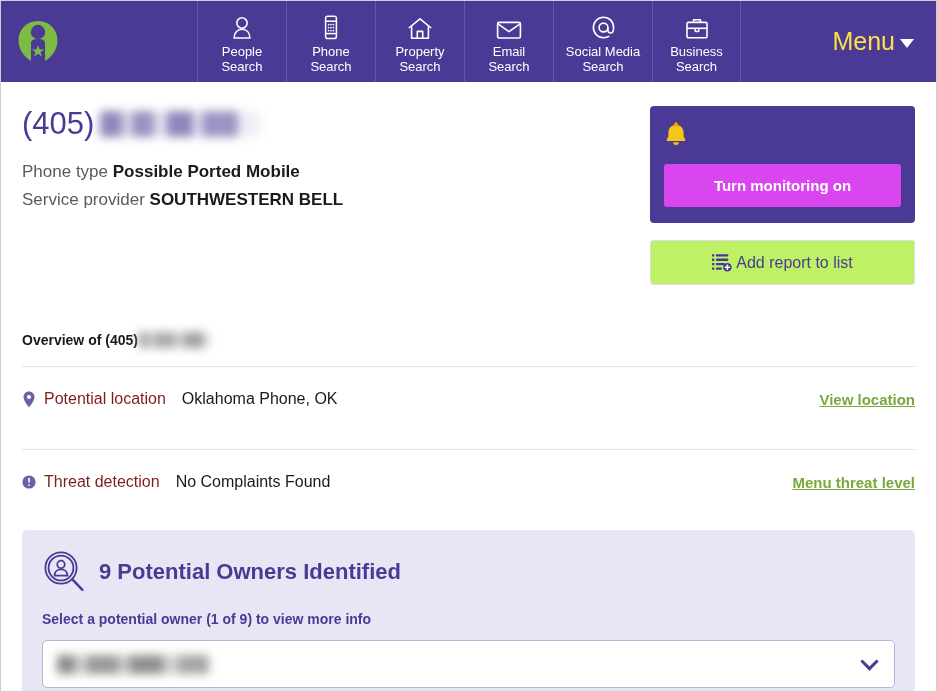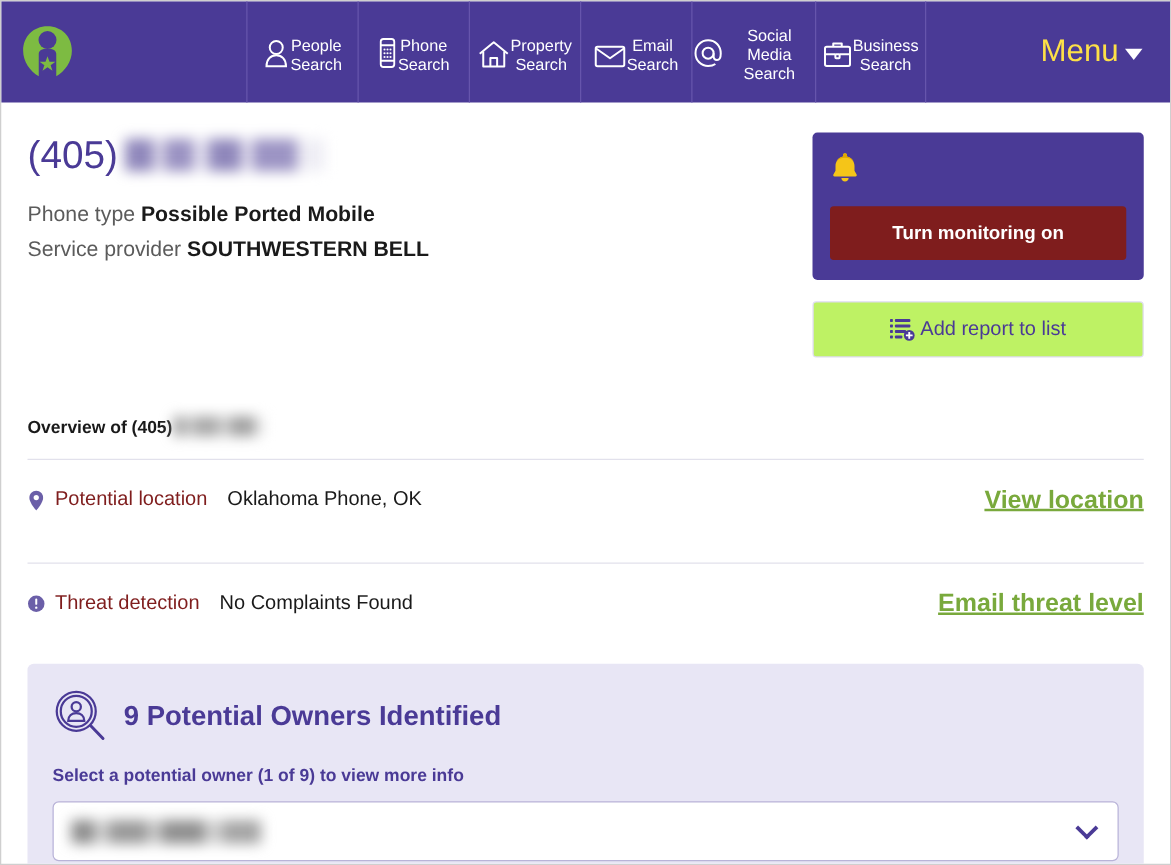--- a/index.html
+++ b/index.html
@@ -47,21 +47,21 @@
   .nav-items {
     display: flex;
     align-items: stretch;
     flex: 0 0 auto;
   }
 
   .nav-item {
     width: 89px;
     border-left: 1px solid #6655ac;
     display: flex;
-    flex-direction: row;
+    flex-direction: column;
     align-items: center;
     justify-content: center;
     color: #ffffff;
     padding-top: 4px;
     cursor: pointer;
   }
   .nav-item:last-child { border-right: 1px solid #6655ac; }
   .nav-item.wide { width: 99px; }
 
   .nav-icon {
@@ -183,21 +183,21 @@
   .bell-icon { flex: 0 0 24px; margin-top: 1px; }
 
   .monitor-text {
     color: #ffffff;
     font-size: 15px;
     line-height: 21px;
   }
 
   .monitor-btn {
     width: 100%;
-    background: #7f1d1d;
+    background: #d946ef;
     color: #ffffff;
     border: none;
     border-radius: 3px;
     font-size: 15px;
     font-weight: 700;
     padding: 13px 0;
     font-family: "Liberation Sans", sans-serif;
     cursor: pointer;
   }
 
@@ -246,21 +246,21 @@
     align-items: center;
     gap: 8px;
   }
 
   .ov-icon { width: 14px; display: flex; justify-content: center; }
 
   .ov-label { font-size: 16px; color: #7f1d1d; }
   .ov-value { font-size: 16px; color: #1a1a1a; margin-left: 8px; }
 
   .ov-link {
-    font-size: 20px;
+    font-size: 15px;
     color: #79a93c;
     text-decoration: underline;
     font-weight: 700;
     cursor: pointer;
   }
 
   
   .owners-panel {
     margin-top: 16px;
     background: #E8E6F5;
@@ -505,21 +505,21 @@
         <span class="ov-icon">
           <svg width="14" height="14" viewBox="0 0 14 14">
             <circle cx="7" cy="7" r="6.6" fill="#6B5FA8"></circle>
             <rect x="6.2" y="2.8" width="1.6" height="5" rx="0.7" fill="#ffffff"></rect>
             <circle cx="7" cy="10.1" r="0.95" fill="#ffffff"></circle>
           </svg>
         </span>
         <span class="ov-label">Threat detection</span>
         <span class="ov-value">No Complaints Found</span>
       </div>
-      <a class="ov-link">Email threat level</a>
+      <a class="ov-link">Menu threat level</a>
     </div>
 
     <div class="owners-panel">
 
       <div class="owners-head">
         <span style="display:flex;">
           <svg width="44" height="44" viewBox="0 0 44 44" fill="none" stroke="#4A3A96" stroke-width="1.8">
             <circle cx="19" cy="18" r="15.6"></circle>
             <circle cx="19" cy="18" r="12.4"></circle>
             <circle cx="19" cy="14.4" r="3.7"></circle>

